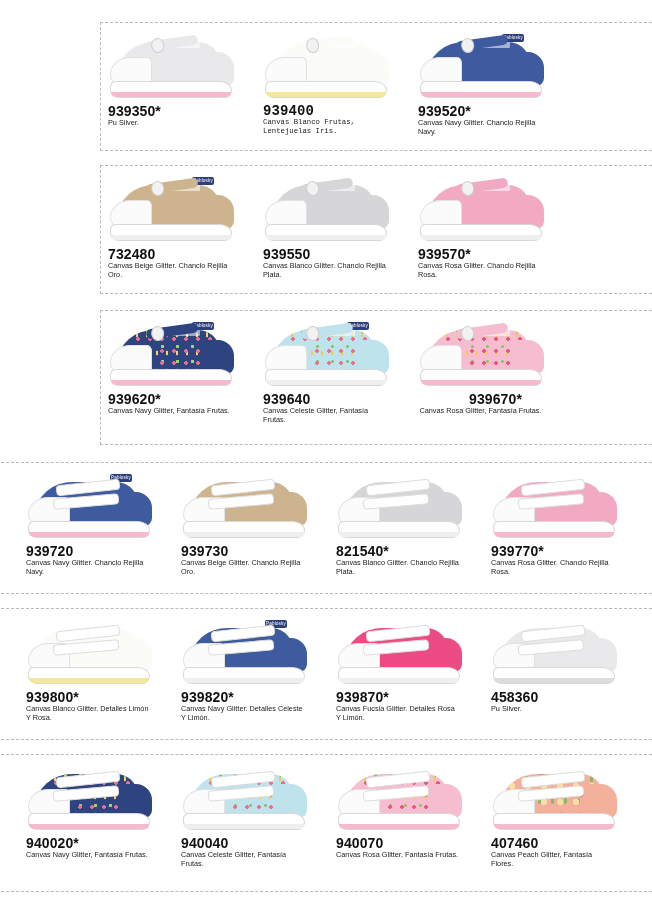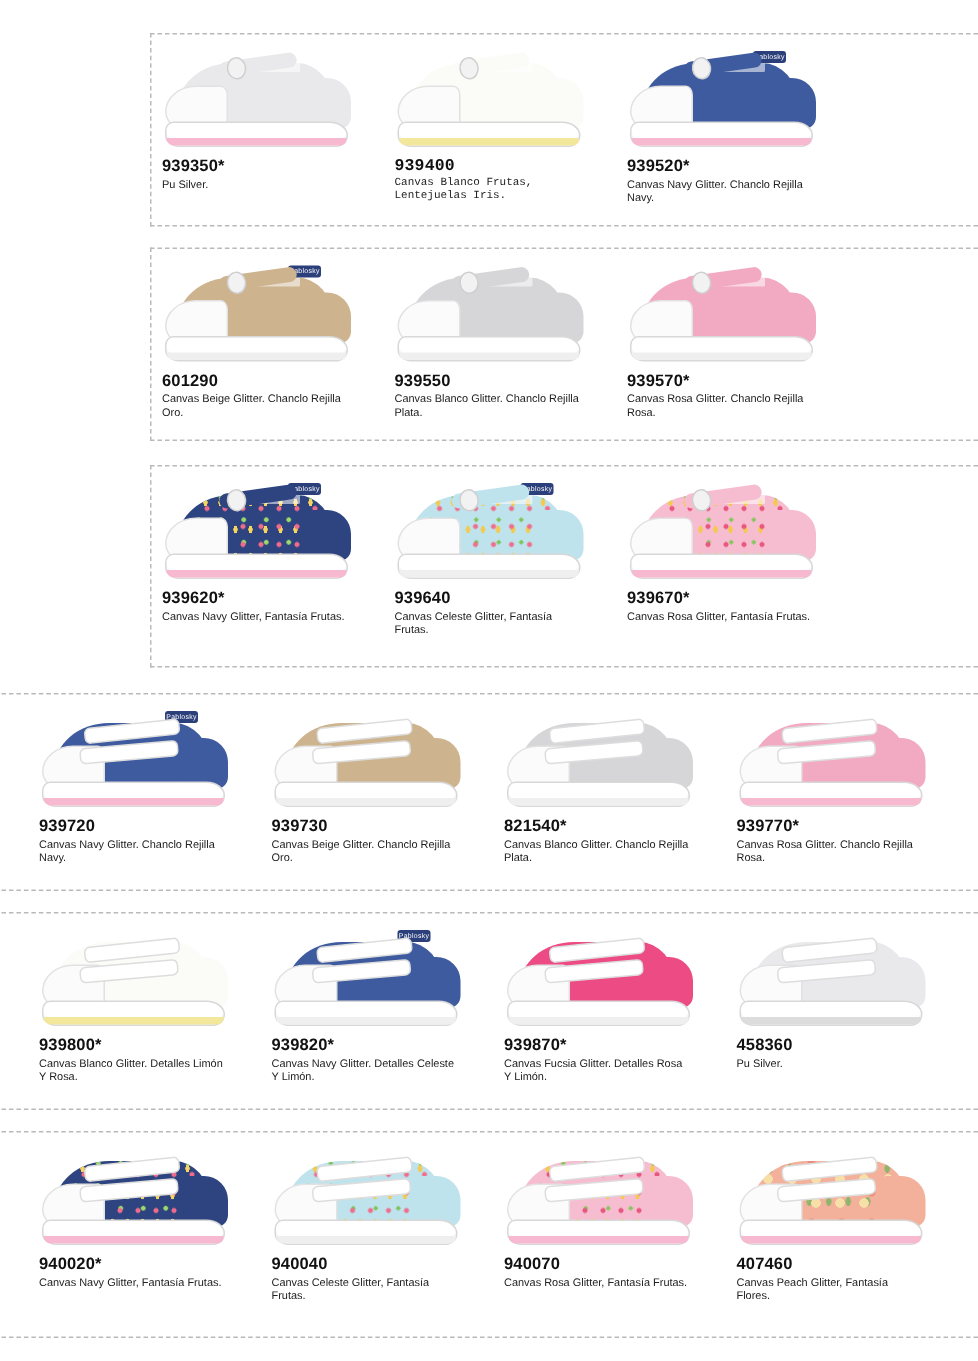--- a/index.html
+++ b/index.html
@@ -43,21 +43,21 @@
   .shoe-wrap {
     position: relative;
     width: 100%;
     height: 78px;
   }
 
   .caption {
     margin-top: 2px;
   }
   .code {
-    font-size: 11px;
+    font-size: 14px;
     font-weight: bold;
     letter-spacing: .1px;
     color: #111;
     line-height: 11px;
     white-space: nowrap;
   }
   .desc {
     font-size: 7.3px;
     line-height: 9.4px;
     color: #222;
@@ -302,21 +302,21 @@
           <div class="heel c-beige"></div>
           <div class="opening"></div>
           <div class="tag">Pablosky</div>
           <div class="strap c-beige">
               <span class="buckle"></span>
             </div>
           <div class="sole white"></div>
         </div>
       </div>
       <div class="caption">
-        <div class="code">601290</div>
+        <div class="code">732480</div>
         <div class="desc">Canvas Beige Glitter. Chanclo Rejilla Oro.</div>
       </div>
     </div>
     <div class="cell" style="width:155px;">
       <div class="shoe-wrap">
         <div class="shoe">
           <div class="upper c-greysil glitter"></div>
           <div class="toecap"></div>
           <div class="heel c-greysil"></div>
           <div class="opening"></div>
@@ -388,21 +388,21 @@
               <span class="buckle"></span>
             </div>
           <div class="sole white"></div>
         </div>
       </div>
       <div class="caption">
         <div class="code">939640</div>
         <div class="desc">Canvas Celeste Glitter, Fantasía Frutas.</div>
       </div>
     </div>
-    <div class="cell" style="width:155px;">
+    <div class="cell" style="width:155px;text-align:center;">
       <div class="shoe-wrap">
         <div class="shoe">
           <div class="upper c-pinklt">
             <span class="fruit" style="background-image:radial-gradient(#e8577f 1.6px,transparent 1.8px),radial-gradient(#86c75d 1.3px,transparent 1.5px),radial-gradient(#f3c94e 1.3px,transparent 1.5px);background-size:12px 12px,15px 15px,10px 18px;background-position:2px 3px,7px 9px,4px 14px;"></span>
           </div>
           <div class="toecap"></div>
           <div class="heel c-pinklt"></div>
           <div class="opening"></div>
           <div class="strap c-pinklt">
               <span class="buckle"></span>

